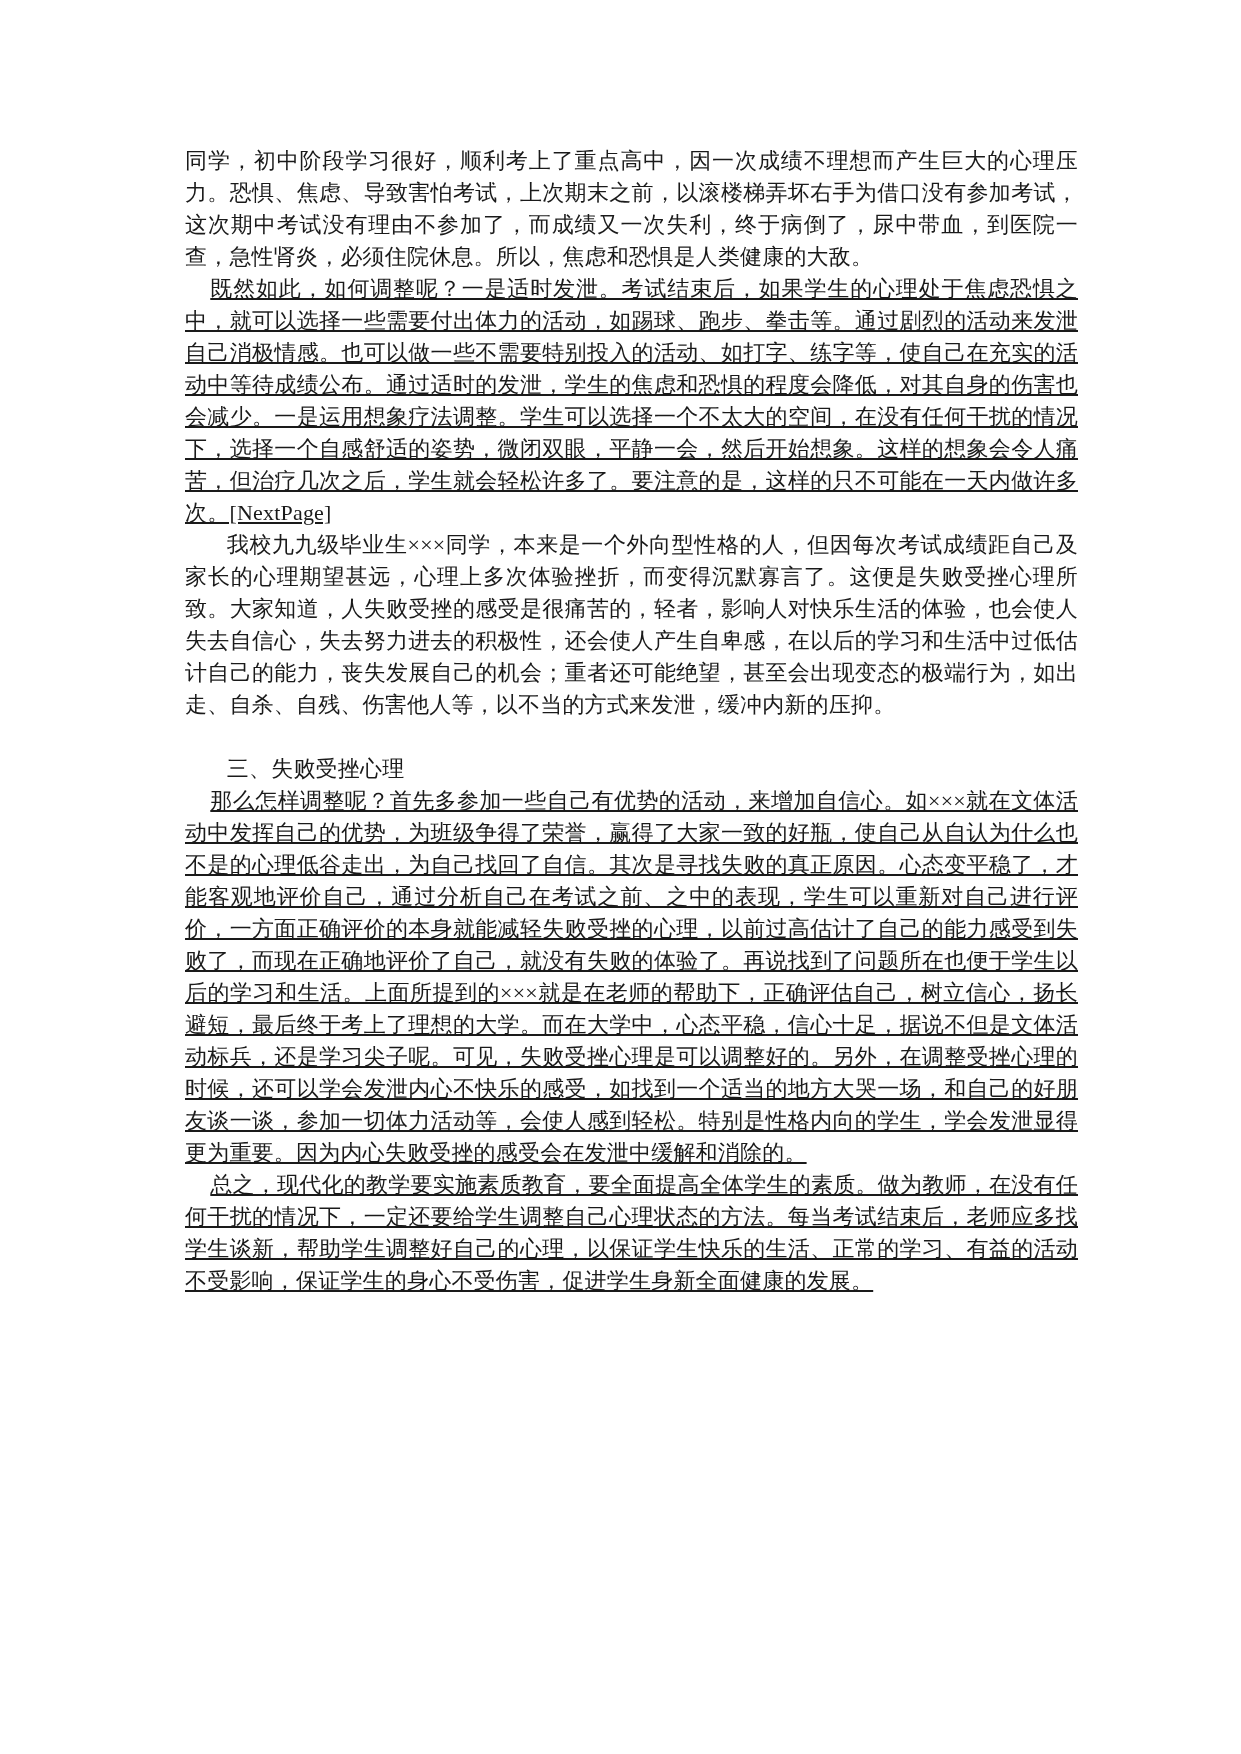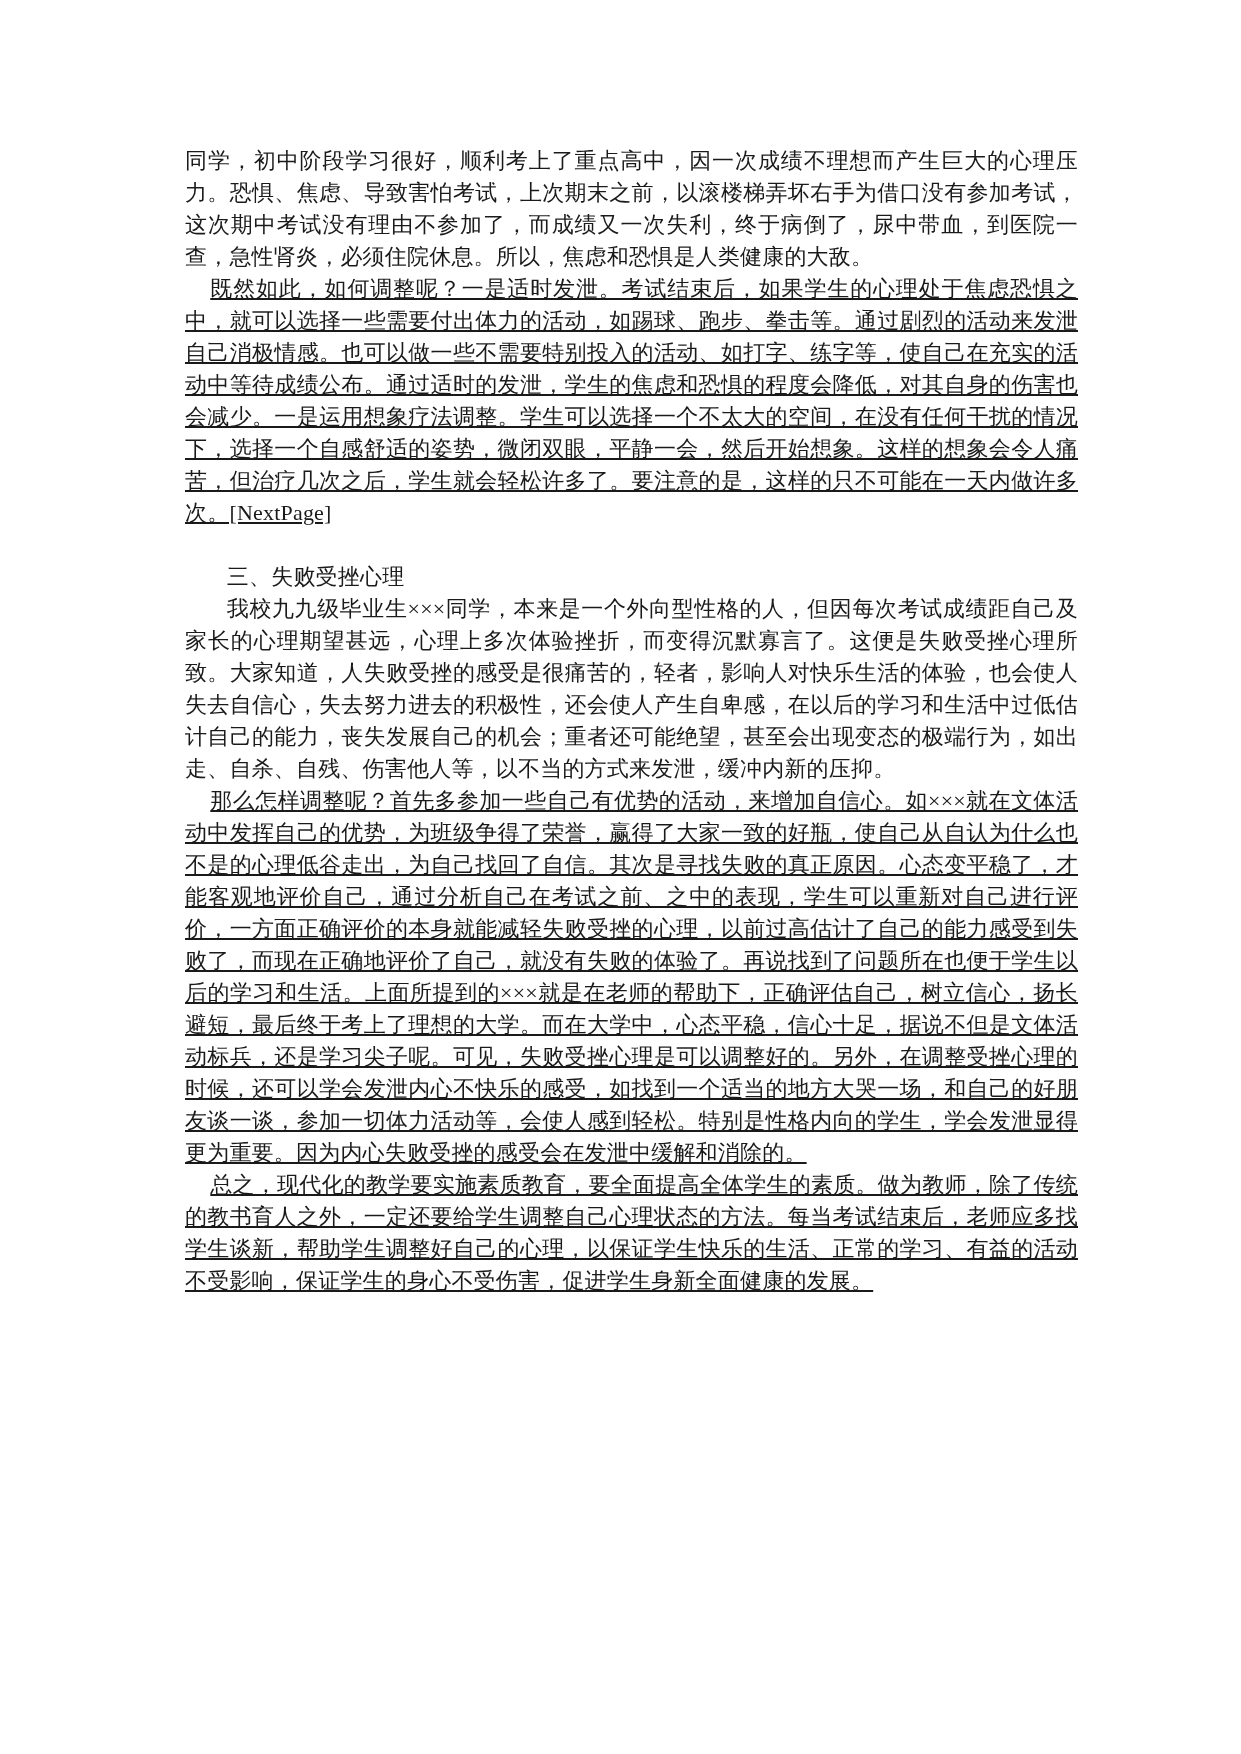--- a/index.html
+++ b/index.html
@@ -31,18 +31,18 @@
   .indent-2 { text-indent: 1.9em; }
   .section-gap { margin-top: 32px !important; }
 </style>
 </head>
 <body>
 
 <div class="page">
   <div class="doc-text">
     <p>同学，初中阶段学习很好，顺利考上了重点高中，因一次成绩不理想而产生巨大的心理压力。恐惧、焦虑、导致害怕考试，上次期末之前，以滚楼梯弄坏右手为借口没有参加考试，这次期中考试没有理由不参加了，而成绩又一次失利，终于病倒了，尿中带血，到医院一查，急性肾炎，必须住院休息。所以，焦虑和恐惧是人类健康的大敌。</p>
     <p class="indent-1">既然如此，如何调整呢？一是适时发泄。考试结束后，如果学生的心理处于焦虑恐惧之中，就可以选择一些需要付出体力的活动，如踢球、跑步、拳击等。通过剧烈的活动来发泄自己消极情感。也可以做一些不需要特别投入的活动、如打字、练字等，使自己在充实的活动中等待成绩公布。通过适时的发泄，学生的焦虑和恐惧的程度会降低，对其自身的伤害也会减少。一是运用想象疗法调整。学生可以选择一个不太大的空间，在没有任何干扰的情况下，选择一个自感舒适的姿势，微闭双眼，平静一会，然后开始想象。这样的想象会令人痛苦，但治疗几次之后，学生就会轻松许多了。要注意的是，这样的只不可能在一天内做许多次。[NextPage]</p>
+    <p class="indent-2">我校九九级毕业生×××同学，本来是一个外向型性格的人，但因每次考试成绩距自己及家长的心理期望甚远，心理上多次体验挫折，而变得沉默寡言了。这便是失败受挫心理所致。大家知道，人失败受挫的感受是很痛苦的，轻者，影响人对快乐生活的体验，也会使人失去自信心，失去努力进去的积极性，还会使人产生自卑感，在以后的学习和生活中过低估计自己的能力，丧失发展自己的机会；重者还可能绝望，甚至会出现变态的极端行为，如出走、自杀、自残、伤害他人等，以不当的方式来发泄，缓冲内新的压抑。</p>
     <p class="indent-2 section-gap">三、失败受挫心理</p>
-    <p class="indent-2">我校九九级毕业生×××同学，本来是一个外向型性格的人，但因每次考试成绩距自己及家长的心理期望甚远，心理上多次体验挫折，而变得沉默寡言了。这便是失败受挫心理所致。大家知道，人失败受挫的感受是很痛苦的，轻者，影响人对快乐生活的体验，也会使人失去自信心，失去努力进去的积极性，还会使人产生自卑感，在以后的学习和生活中过低估计自己的能力，丧失发展自己的机会；重者还可能绝望，甚至会出现变态的极端行为，如出走、自杀、自残、伤害他人等，以不当的方式来发泄，缓冲内新的压抑。</p>
     <p class="indent-1">那么怎样调整呢？首先多参加一些自己有优势的活动，来增加自信心。如×××就在文体活动中发挥自己的优势，为班级争得了荣誉，赢得了大家一致的好瓶，使自己从自认为什么也不是的心理低谷走出，为自己找回了自信。其次是寻找失败的真正原因。心态变平稳了，才能客观地评价自己，通过分析自己在考试之前、之中的表现，学生可以重新对自己进行评价，一方面正确评价的本身就能减轻失败受挫的心理，以前过高估计了自己的能力感受到失败了，而现在正确地评价了自己，就没有失败的体验了。再说找到了问题所在也便于学生以后的学习和生活。上面所提到的×××就是在老师的帮助下，正确评估自己，树立信心，扬长避短，最后终于考上了理想的大学。而在大学中，心态平稳，信心十足，据说不但是文体活动标兵，还是学习尖子呢。可见，失败受挫心理是可以调整好的。另外，在调整受挫心理的时候，还可以学会发泄内心不快乐的感受，如找到一个适当的地方大哭一场，和自己的好朋友谈一谈，参加一切体力活动等，会使人感到轻松。特别是性格内向的学生，学会发泄显得更为重要。因为内心失败受挫的感受会在发泄中缓解和消除的。</p>
-    <p class="indent-1">总之，现代化的教学要实施素质教育，要全面提高全体学生的素质。做为教师，除了传统的教书育人之外，一定还要给学生调整自己心理状态的方法。每当考试结束后，老师应多找学生谈新，帮助学生调整好自己的心理，以保证学生快乐的生活、正常的学习、有益的活动不受影响，保证学生的身心不受伤害，促进学生身新全面健康的发展。</p>
+    <p class="indent-1">总之，现代化的教学要实施素质教育，要全面提高全体学生的素质。做为教师，在没有任何干扰的情况下，一定还要给学生调整自己心理状态的方法。每当考试结束后，老师应多找学生谈新，帮助学生调整好自己的心理，以保证学生快乐的生活、正常的学习、有益的活动不受影响，保证学生的身心不受伤害，促进学生身新全面健康的发展。</p>
   </div>
 </div>
 
 </body></html>

